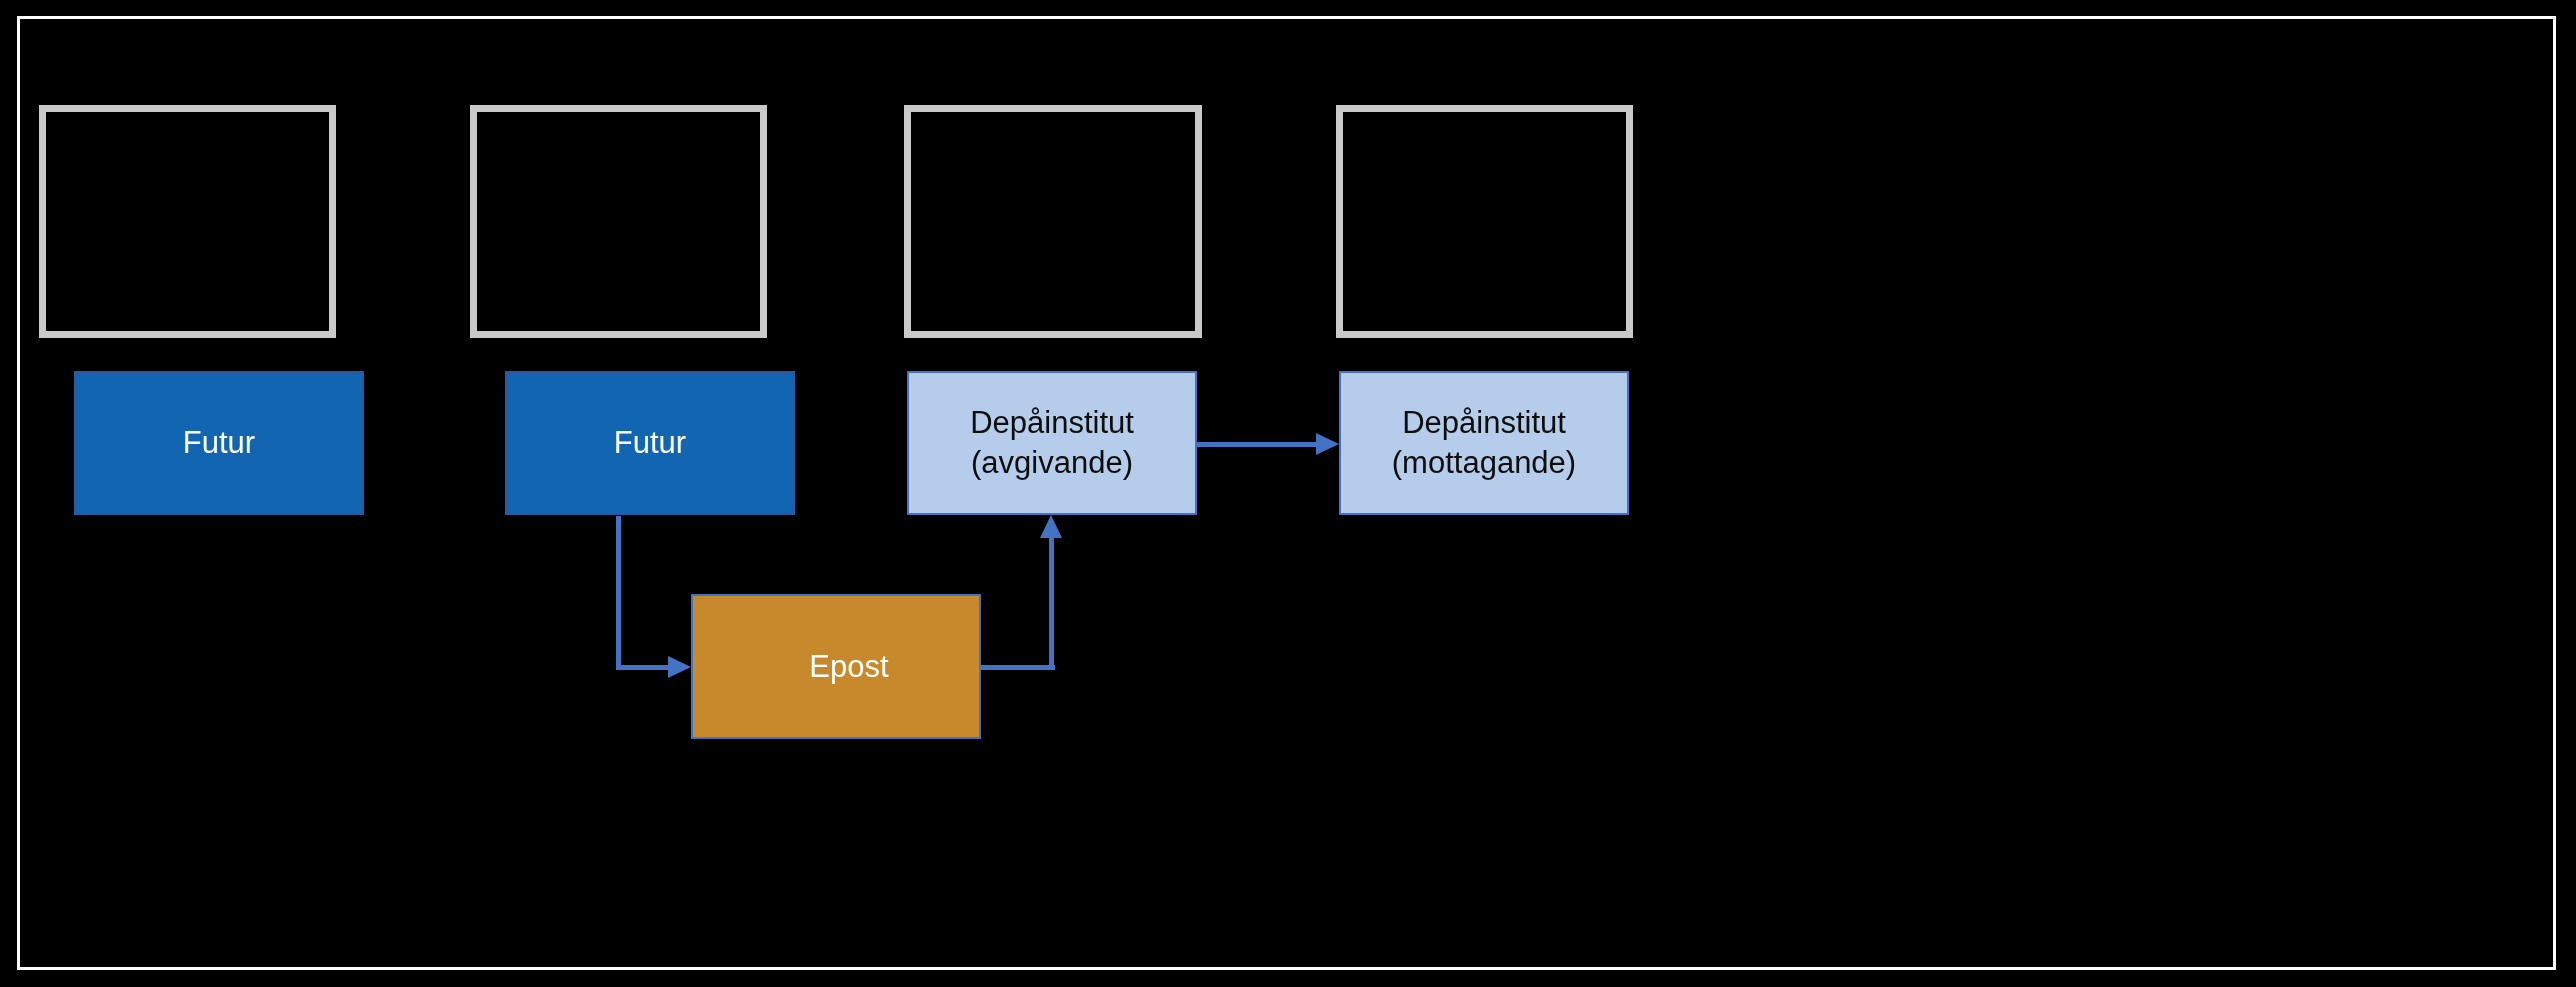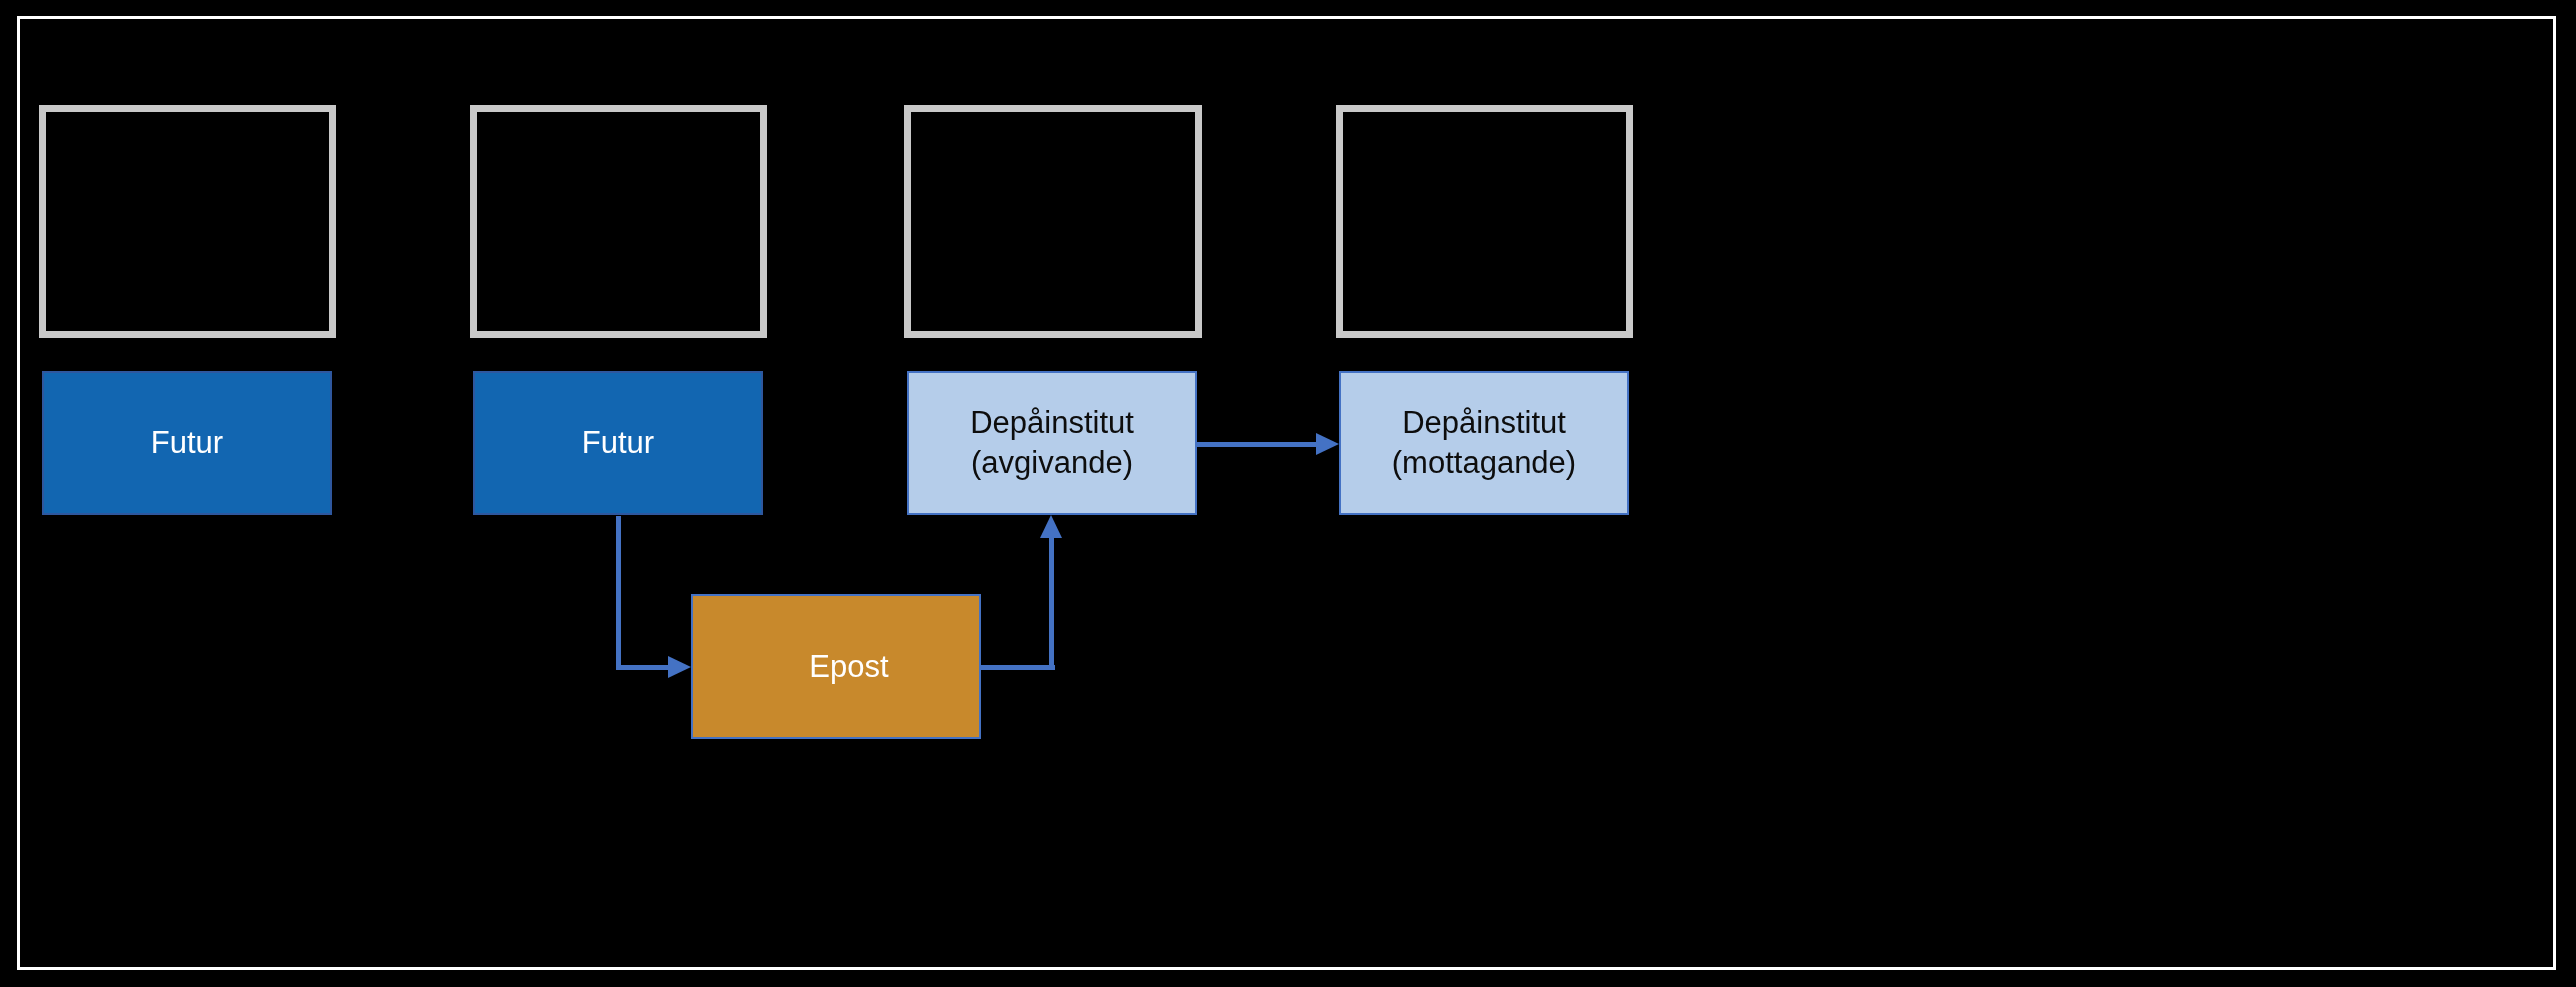--- a/index.html
+++ b/index.html
@@ -45,20 +45,21 @@
     align-items: center;
     justify-content: center;
     text-align: center;
     font-size: 31px;
     line-height: 40px;
   }
   .node-futur {
     background: var(--futur-fill, #1266B1);
     border: 2.3px solid var(--futur-border, #2E579E);
     color: var(--text-light, #FFFFFF);
+    margin-left: 32px;
   }
   .node-depa {
     background: var(--depa-fill, #B5CDEA);
     border: 2.3px solid var(--node-border-blue, #4472C4);
     color: var(--text-dark, #0D0D0D);
   }
   .node-epost {
     background: var(--epost-fill, #C8892C);
     border: 2.3px solid var(--node-border-blue, #4472C4);
     color: var(--text-light, #FFFFFF);

